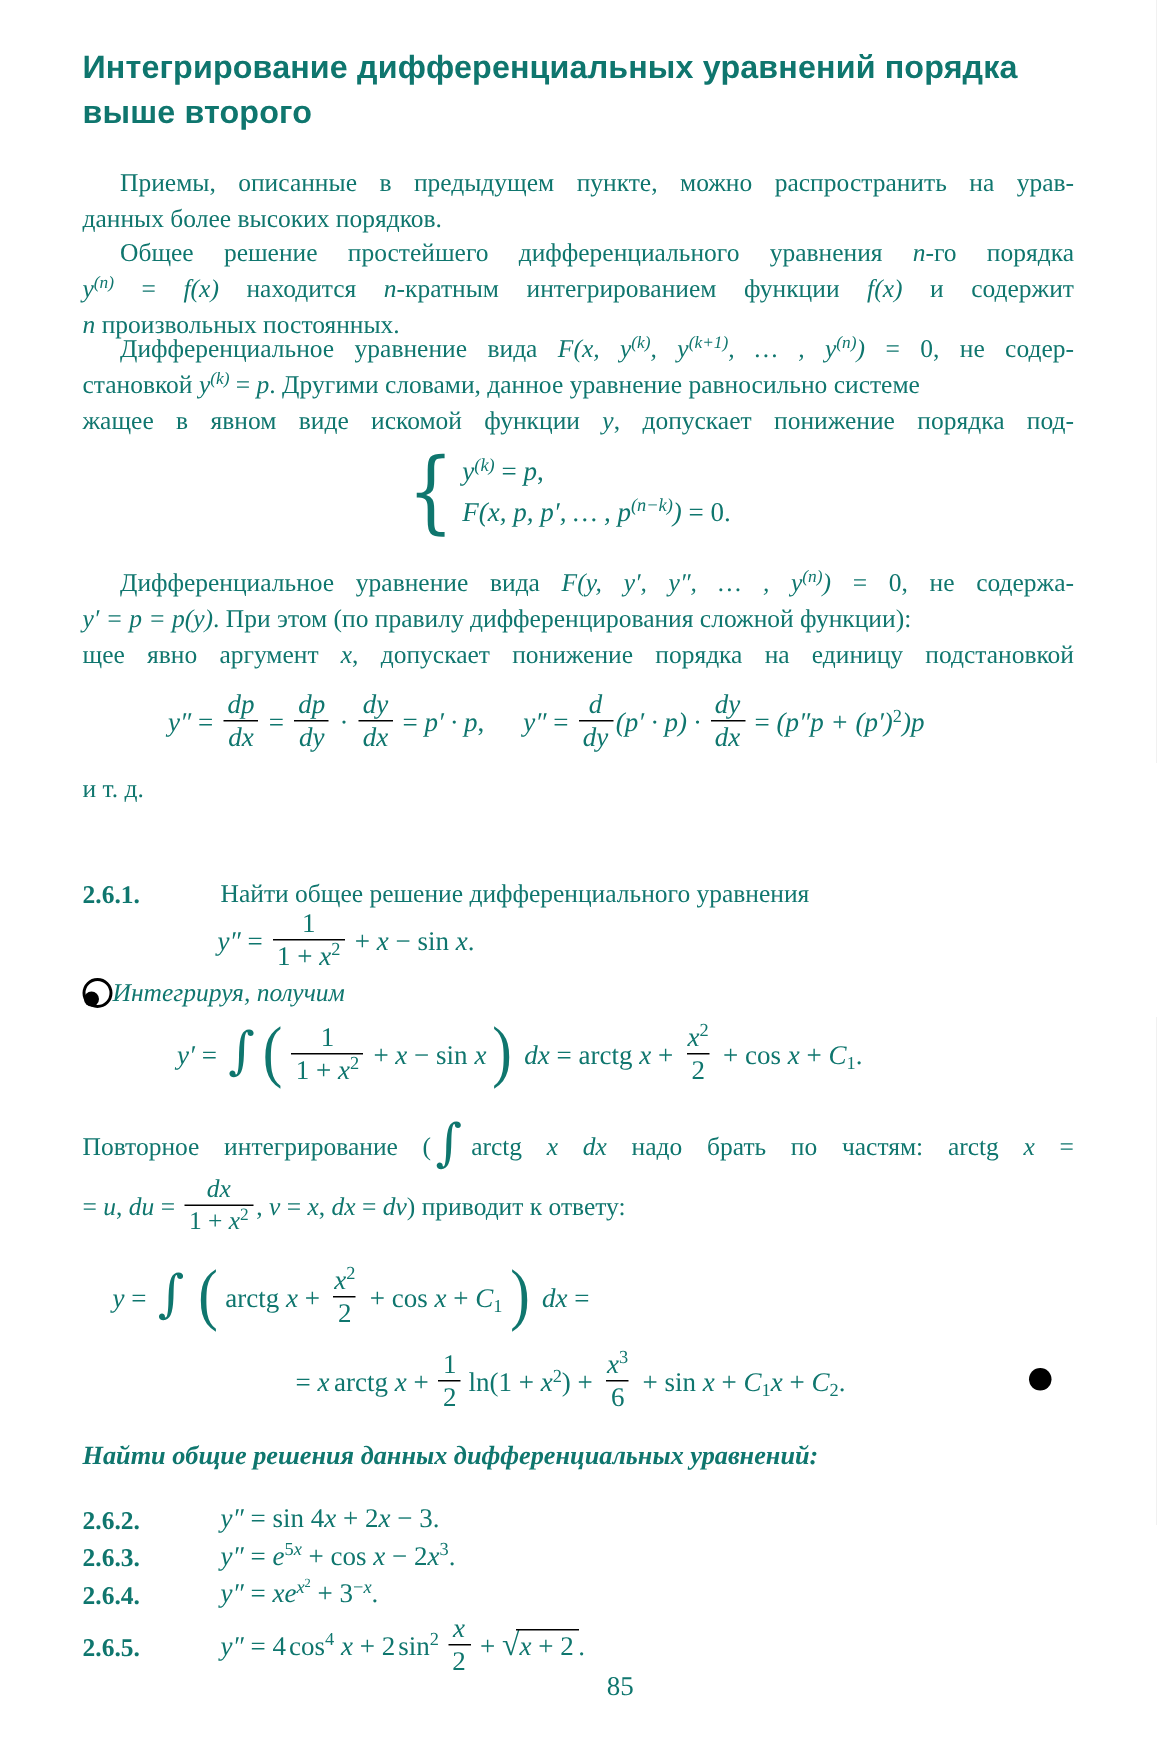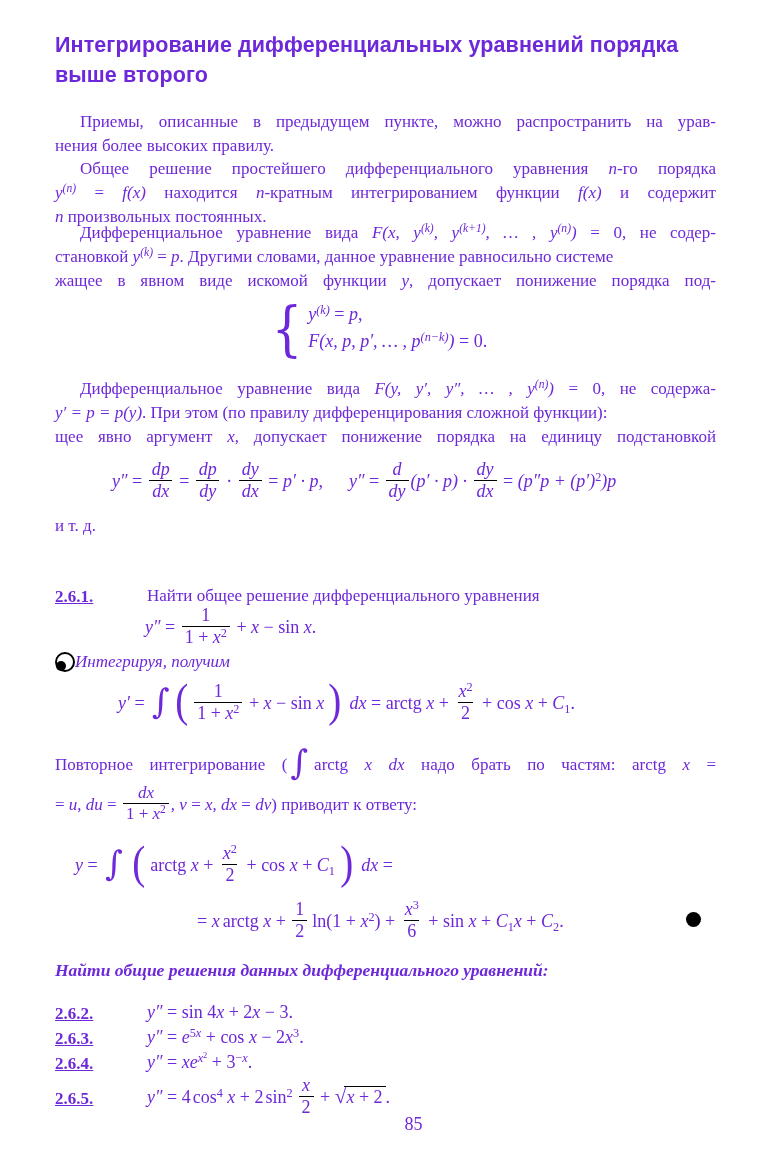--- a/index.html
+++ b/index.html
@@ -1,17 +1,17 @@
 <!DOCTYPE html>
 <html><head>
 <meta charset="utf-8">
 <style>
   html,body{margin:0;padding:0;background:#e8e8e8;}
   .page{
-    position:relative;width:771px;height:1172px;background:#ffffff;color:#6d28d9;
+    position:relative;width:771px;height:1172px;background:#ffffff;color:#0f766e;
     font-family:"Liberation Serif","DejaVu Serif",serif;font-size:17px;
     overflow:hidden;margin:0 auto;
   }
   .abs{position:absolute;left:55px;width:661px;}
   .title{
     font-family:"Liberation Sans","DejaVu Sans",sans-serif;
     font-weight:bold;font-size:21.5px;line-height:30px;letter-spacing:0.1px;
   }
   .line{line-height:24px;}
   .line.j{text-align:justify;text-align-last:justify;}
@@ -34,21 +34,21 @@
   .bigp{
     font-size:46px;line-height:0;display:inline-block;vertical-align:middle;
     position:relative;top:-4px;transform:scaleX(0.85);margin:0 1px;font-weight:400;
   }
   .sqrt{display:inline-flex;align-items:flex-start;vertical-align:baseline;}
   .sqrt .rad{font-size:118%;line-height:1;}
   .sqrt .vinc{border-top:1.6px solid #000;padding:0 3px 0 2px;margin-left:-2px;white-space:nowrap;}
   .cases{display:inline-flex;align-items:center;}
   .cbrace{font-family:"DejaVu Serif",serif;font-size:60px;line-height:1;font-weight:400;transform:scaleX(0.8);margin-right:2px;}
   .crow{line-height:27px;white-space:nowrap;font-size:18px;}
-  .exnum{display:inline-block;width:92px;font-weight:bold;vertical-align:middle;text-decoration:underline;}
+  .exnum{display:inline-block;width:92px;font-weight:bold;vertical-align:middle;}
   .exrow{white-space:nowrap;}
   .qmark{
     width:16px;height:16px;border:2.6px solid #000;border-radius:50%;
     display:inline-block;vertical-align:middle;position:relative;background:#fff;
   }
   .qmark .qfill{
     position:absolute;left:-1px;bottom:-1px;width:10px;height:10px;
     background:#000;border-radius:50%;
   }
   .soltext{font-style:italic;vertical-align:middle;font-family:Liberation Serif, serif;}
@@ -62,21 +62,21 @@
 
 <div class="page">
 
   <div class="abs title" style="top:30px">
     <div>Интегрирование дифференциальных уравнений порядка</div>
     <div>выше второго</div>
   </div>
 
   <div class="abs" style="top:110px">
     <div class="line j ind"><span class="tk-t">Приемы, описанные в предыдущем пункте, можно распространить на урав-</span></div>
-    <div class="line"><span class="tk-t">нения более высоких правилу.</span></div>
+    <div class="line"><span class="tk-t">данных более высоких порядков.</span></div>
   </div>
 
   <div class="abs" style="top:157px">
     <div class="line j ind"><span class="tk-t">Общее решение простейшего дифференциального уравнения </span><span class="tk-i">n</span><span class="tk-t">-го порядка</span></div>
     <div class="line j"><span class="tk-i">y</span><span class="tsup"><span class="tk-i">(n)</span></span><span class="tk-r"> = </span><span class="tk-i">f(x)</span><span class="tk-t"> находится </span><span class="tk-i">n</span><span class="tk-t">-кратным интегрированием функции </span><span class="tk-i">f(x)</span><span class="tk-t"> и содержит</span></div>
     <div class="line"><span class="tk-i">n</span><span class="tk-t"> произвольных постоянных.</span></div>
   </div>
 
   <div class="abs" style="top:221px">
     <div class="line j ind"><span class="tk-t">Дифференциальное уравнение вида </span><span class="tk-i">F(x, y</span><span class="tsup"><span class="tk-i">(k)</span></span><span class="tk-i">, y</span><span class="tsup"><span class="tk-i">(k+1)</span></span><span class="tk-i">, … , y</span><span class="tsup"><span class="tk-i">(n)</span></span><span class="tk-i">)</span><span class="tk-r"> = 0</span><span class="tk-t">, не содер-</span></div>
@@ -153,21 +153,21 @@
       </span><span class="tk-r"> + </span><span class="tk-r">cos</span><span class="tk-i"> x</span><span class="tk-r"> + </span><span class="tk-i">C</span><span class="tsub"><span class="tk-r">1</span></span><span class="gap" style="width: 3px;"></span><span class="bigp">)</span><span class="gap" style="width: 6px;"></span><span class="tk-i">dx</span><span class="tk-r"> =</span></div>
   <div class="abs eq" style="top:902px;left:197px;width:auto"><span class="tk-r">= </span><span class="tk-i">x</span><span class="gap" style="width: 3px;"></span><span class="tk-r">arctg</span><span class="tk-i"> x</span><span class="tk-r"> + </span><span class="frac">
         <span class="num"><span class="tk-r">1</span></span>
         <span class="den"><span class="tk-r">2</span></span>
       </span><span class="gap" style="width: 3px;"></span><span class="tk-r">ln(1 + </span><span class="tk-i">x</span><span class="tsup"><span class="tk-r">2</span></span><span class="tk-r">) + </span><span class="frac">
         <span class="num"><span class="tk-i">x</span><span class="tsup"><span class="tk-r">3</span></span></span>
         <span class="den"><span class="tk-r">6</span></span>
       </span><span class="tk-r"> + </span><span class="tk-r">sin</span><span class="tk-i"> x</span><span class="tk-r"> + </span><span class="tk-i">C</span><span class="tsub"><span class="tk-r">1</span></span><span class="tk-i">x</span><span class="tk-r"> + </span><span class="tk-i">C</span><span class="tsub"><span class="tk-r">2</span></span><span class="tk-r">.</span></div>
   <span class="enddot" style="position:absolute;left:686px;top:912px"></span>
 
-  <div class="abs heading-it" style="top:960px">Найти общие решения данных дифференциального уравнений:</div>
+  <div class="abs heading-it" style="top:960px">Найти общие решения данных дифференциальных уравнений:</div>
 
   <div class="abs exrow eq" style="top:1002px">
     <span class="exnum" style="font-size:17px">2.6.2.</span><span><span class="tk-i">y″</span><span class="tk-r"> = </span><span class="tk-r">sin</span><span class="tk-r"> 4</span><span class="tk-i">x</span><span class="tk-r"> + 2</span><span class="tk-i">x</span><span class="tk-r"> − 3.</span></span>
   </div>
   <div class="abs exrow eq" style="top:1027px">
     <span class="exnum" style="font-size:17px">2.6.3.</span><span><span class="tk-i">y″</span><span class="tk-r"> = </span><span class="tk-i">e</span><span class="tsup"><span class="tk-r">5</span><span class="tk-i">x</span></span><span class="tk-r"> + </span><span class="tk-r">cos</span><span class="tk-i"> x</span><span class="tk-r"> − 2</span><span class="tk-i">x</span><span class="tsup"><span class="tk-r">3</span></span><span class="tk-r">.</span></span>
   </div>
   <div class="abs exrow eq" style="top:1052px">
     <span class="exnum" style="font-size:17px">2.6.4.</span><span><span class="tk-i">y″</span><span class="tk-r"> = </span><span class="tk-i">xe</span><span class="tsup"><span class="tk-i">x</span><span class="tsup"><span class="tk-r">2</span></span></span><span class="tk-r"> + 3</span><span class="tsup"><span class="tk-r">−</span><span class="tk-i">x</span></span><span class="tk-r">.</span></span>
   </div>

